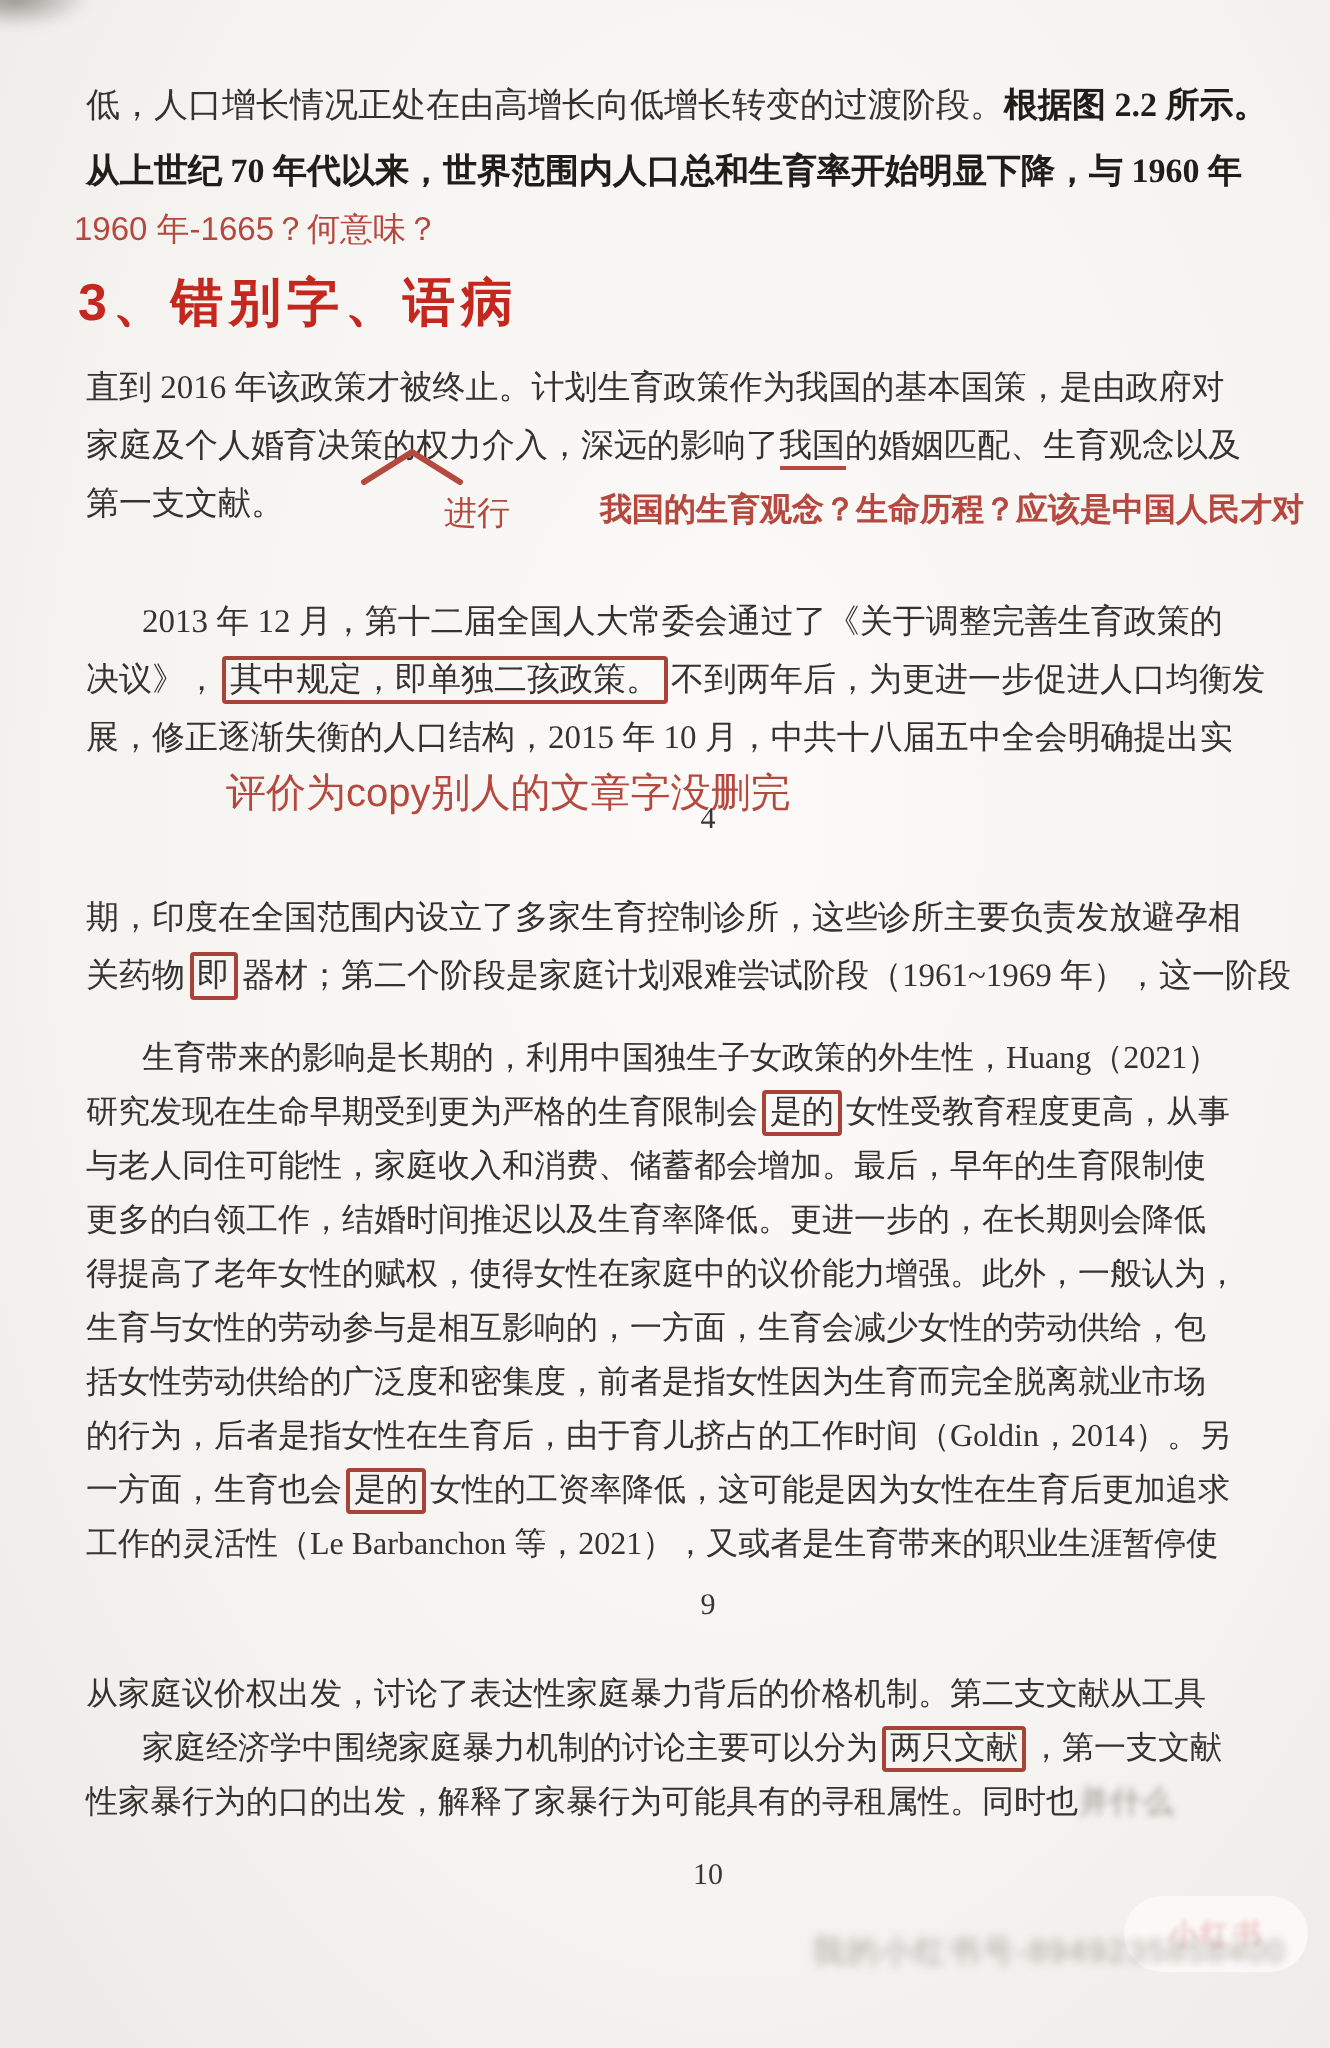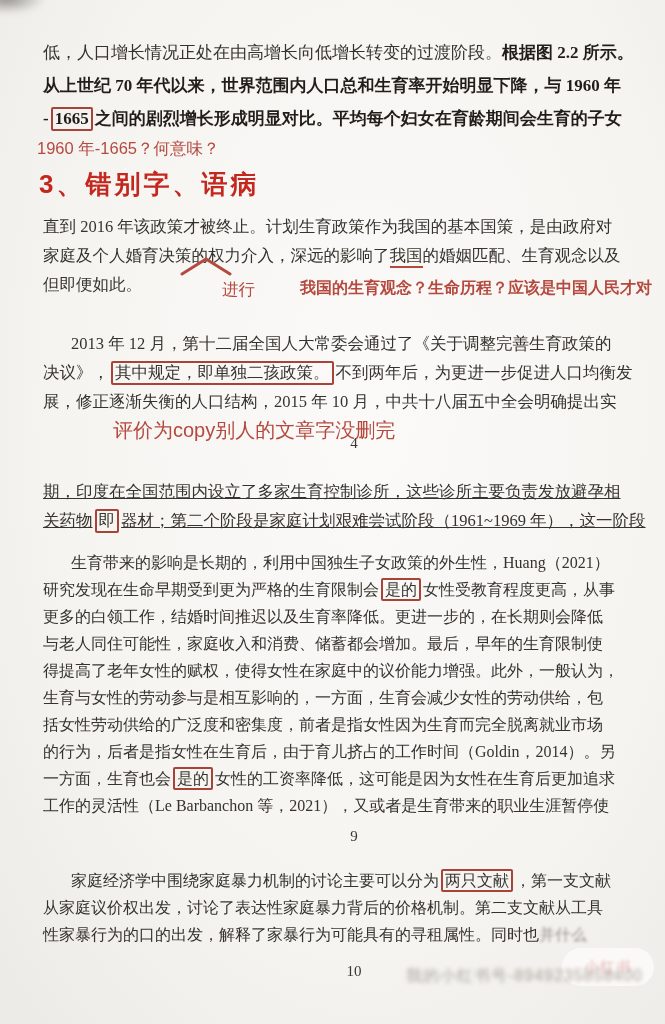--- a/index.html
+++ b/index.html
@@ -36,21 +36,21 @@
   .p3 .line{line-height:29px;}
   .c3{margin-top:3px;margin-left:70px;height:22px;line-height:22px;font-size:20px;}
   .page-num{
     height:20px;line-height:20px;text-align:center;font-size:15px;color:#3a3632;
     transform:translateX(20px);
   }
   .pn4{margin-top:-8px;}
   .pn9{margin-top:7px;}
   .pn10{margin-top:13px;}
   .p4{margin-top:24px;font-size:16.5px;}
-  .p4 .line{line-height:29px;text-decoration:underline;}
+  .p4 .line{line-height:29px;}
   .p5{margin-top:14px;font-size:16px;}
   .p5 .line{line-height:27px;}
   .p6{margin-top:21px;font-size:16px;}
   .p6 .line{line-height:27px;}
   .ind{text-indent:28px;}
   
   .red{
     color:#b5493f;
     font-family:"Liberation Sans","DejaVu Sans",sans-serif;
   }
@@ -83,31 +83,30 @@
 <body>
 
 <div id="page">
   <div id="corner-smudge"></div>
 
   <div class="text-col">
 
     <div class="p1">
       <div class="line"><span>低，人口增长情况正处在由高增长向低增长转变的过渡阶段。</span><span class="b">根据图 2.2 所示。</span></div>
       <div class="line b"><span>从上世纪 70 年代以来，世界范围内人口总和生育率开始明显下降，与 1960 年</span></div>
-      <div class="line b"><span>-</span><span class="rbox">1665</span><span>之间的剧烈增长形成明显对比。平均每个妇女在育龄期间会生育的子女</span></div>
     </div>
 
     <div class="c1 red line">1960 年-1665？何意味？</div>
 
     <div class="heading line">3、错别字、语病</div>
 
     <div class="p2">
       <div class="line"><span>直到 2016 年该政策才被终止。计划生育政策作为我国的基本国策，是由政府对</span></div>
       <div class="line"><span>家庭及个人婚育决策的权力介入，深远的影响了</span><span class="rund">我国</span><span>的婚姻匹配、生育观念以及</span></div>
-      <div class="line"><span>但即便如此。</span></div>
+      <div class="line"><span>第一支文献。</span></div>
       <span class="caret">
         <svg width="54" height="20" viewBox="0 0 54 20">
             <polyline points="3,18 27,3 51,18" fill="none" stroke="#b5493f" stroke-width="3" stroke-linecap="round"></polyline>
           </svg>
       </span>
       <span class="insert-word red">进行</span>
       <span class="p2-comment red">我国的生育观念？生命历程？应该是中国人民才对</span>
     </div>
 
     <div class="p3">
@@ -121,35 +120,35 @@
     <div class="page-num pn4">4</div>
 
     <div class="p4">
       <div class="line"><span>期，印度在全国范围内设立了多家生育控制诊所，这些诊所主要负责发放避孕相</span></div>
       <div class="line"><span>关药物</span><span class="rbox">即</span><span>器材；第二个阶段是家庭计划艰难尝试阶段（1961~1969 年），这一阶段</span></div>
     </div>
 
     <div class="p5">
       <div class="line ind"><span>生育带来的影响是长期的，利用中国独生子女政策的外生性，Huang（2021）</span></div>
       <div class="line"><span>研究发现在生命早期受到更为严格的生育限制会</span><span class="rbox">是的</span><span>女性受教育程度更高，从事</span></div>
+      <div class="line"><span>与老人同住可能性，家庭收入和消费、储蓄都会增加。最后，早年的生育限制使</span></div>
       <div class="line"><span>更多的白领工作，结婚时间推迟以及生育率降低。更进一步的，在长期则会降低</span></div>
-      <div class="line"><span>与老人同住可能性，家庭收入和消费、储蓄都会增加。最后，早年的生育限制使</span></div>
       <div class="line"><span>得提高了老年女性的赋权，使得女性在家庭中的议价能力增强。此外，一般认为，</span></div>
       <div class="line"><span>生育与女性的劳动参与是相互影响的，一方面，生育会减少女性的劳动供给，包</span></div>
       <div class="line"><span>括女性劳动供给的广泛度和密集度，前者是指女性因为生育而完全脱离就业市场</span></div>
       <div class="line"><span>的行为，后者是指女性在生育后，由于育儿挤占的工作时间（Goldin，2014）。另</span></div>
       <div class="line"><span>一方面，生育也会</span><span class="rbox">是的</span><span>女性的工资率降低，这可能是因为女性在生育后更加追求</span></div>
       <div class="line"><span>工作的灵活性（Le Barbanchon 等，2021），又或者是生育带来的职业生涯暂停使</span></div>
     </div>
 
     <div class="page-num pn9">9</div>
 
     <div class="p6">
+      <div class="line"><span>从家庭议价权出发，讨论了表达性家庭暴力背后的价格机制。第二支文献从工具</span></div>
       <div class="line ind"><span>家庭经济学中围绕家庭暴力机制的讨论主要可以分为</span><span class="rbox">两只文献</span><span>，第一支文献</span></div>
-      <div class="line"><span>从家庭议价权出发，讨论了表达性家庭暴力背后的价格机制。第二支文献从工具</span></div>
       <div class="line"><span>性家暴行为的口的出发，解释了家暴行为可能具有的寻租属性。同时也</span><span class="smudge">并什么</span></div>
     </div>
 
     <div class="page-num pn10">10</div>
   </div>
 
   <div class="wm-badge">
     <span>小红书</span>
   </div>
   <div class="wm-line">我的小红书号-8949235858400</div>

